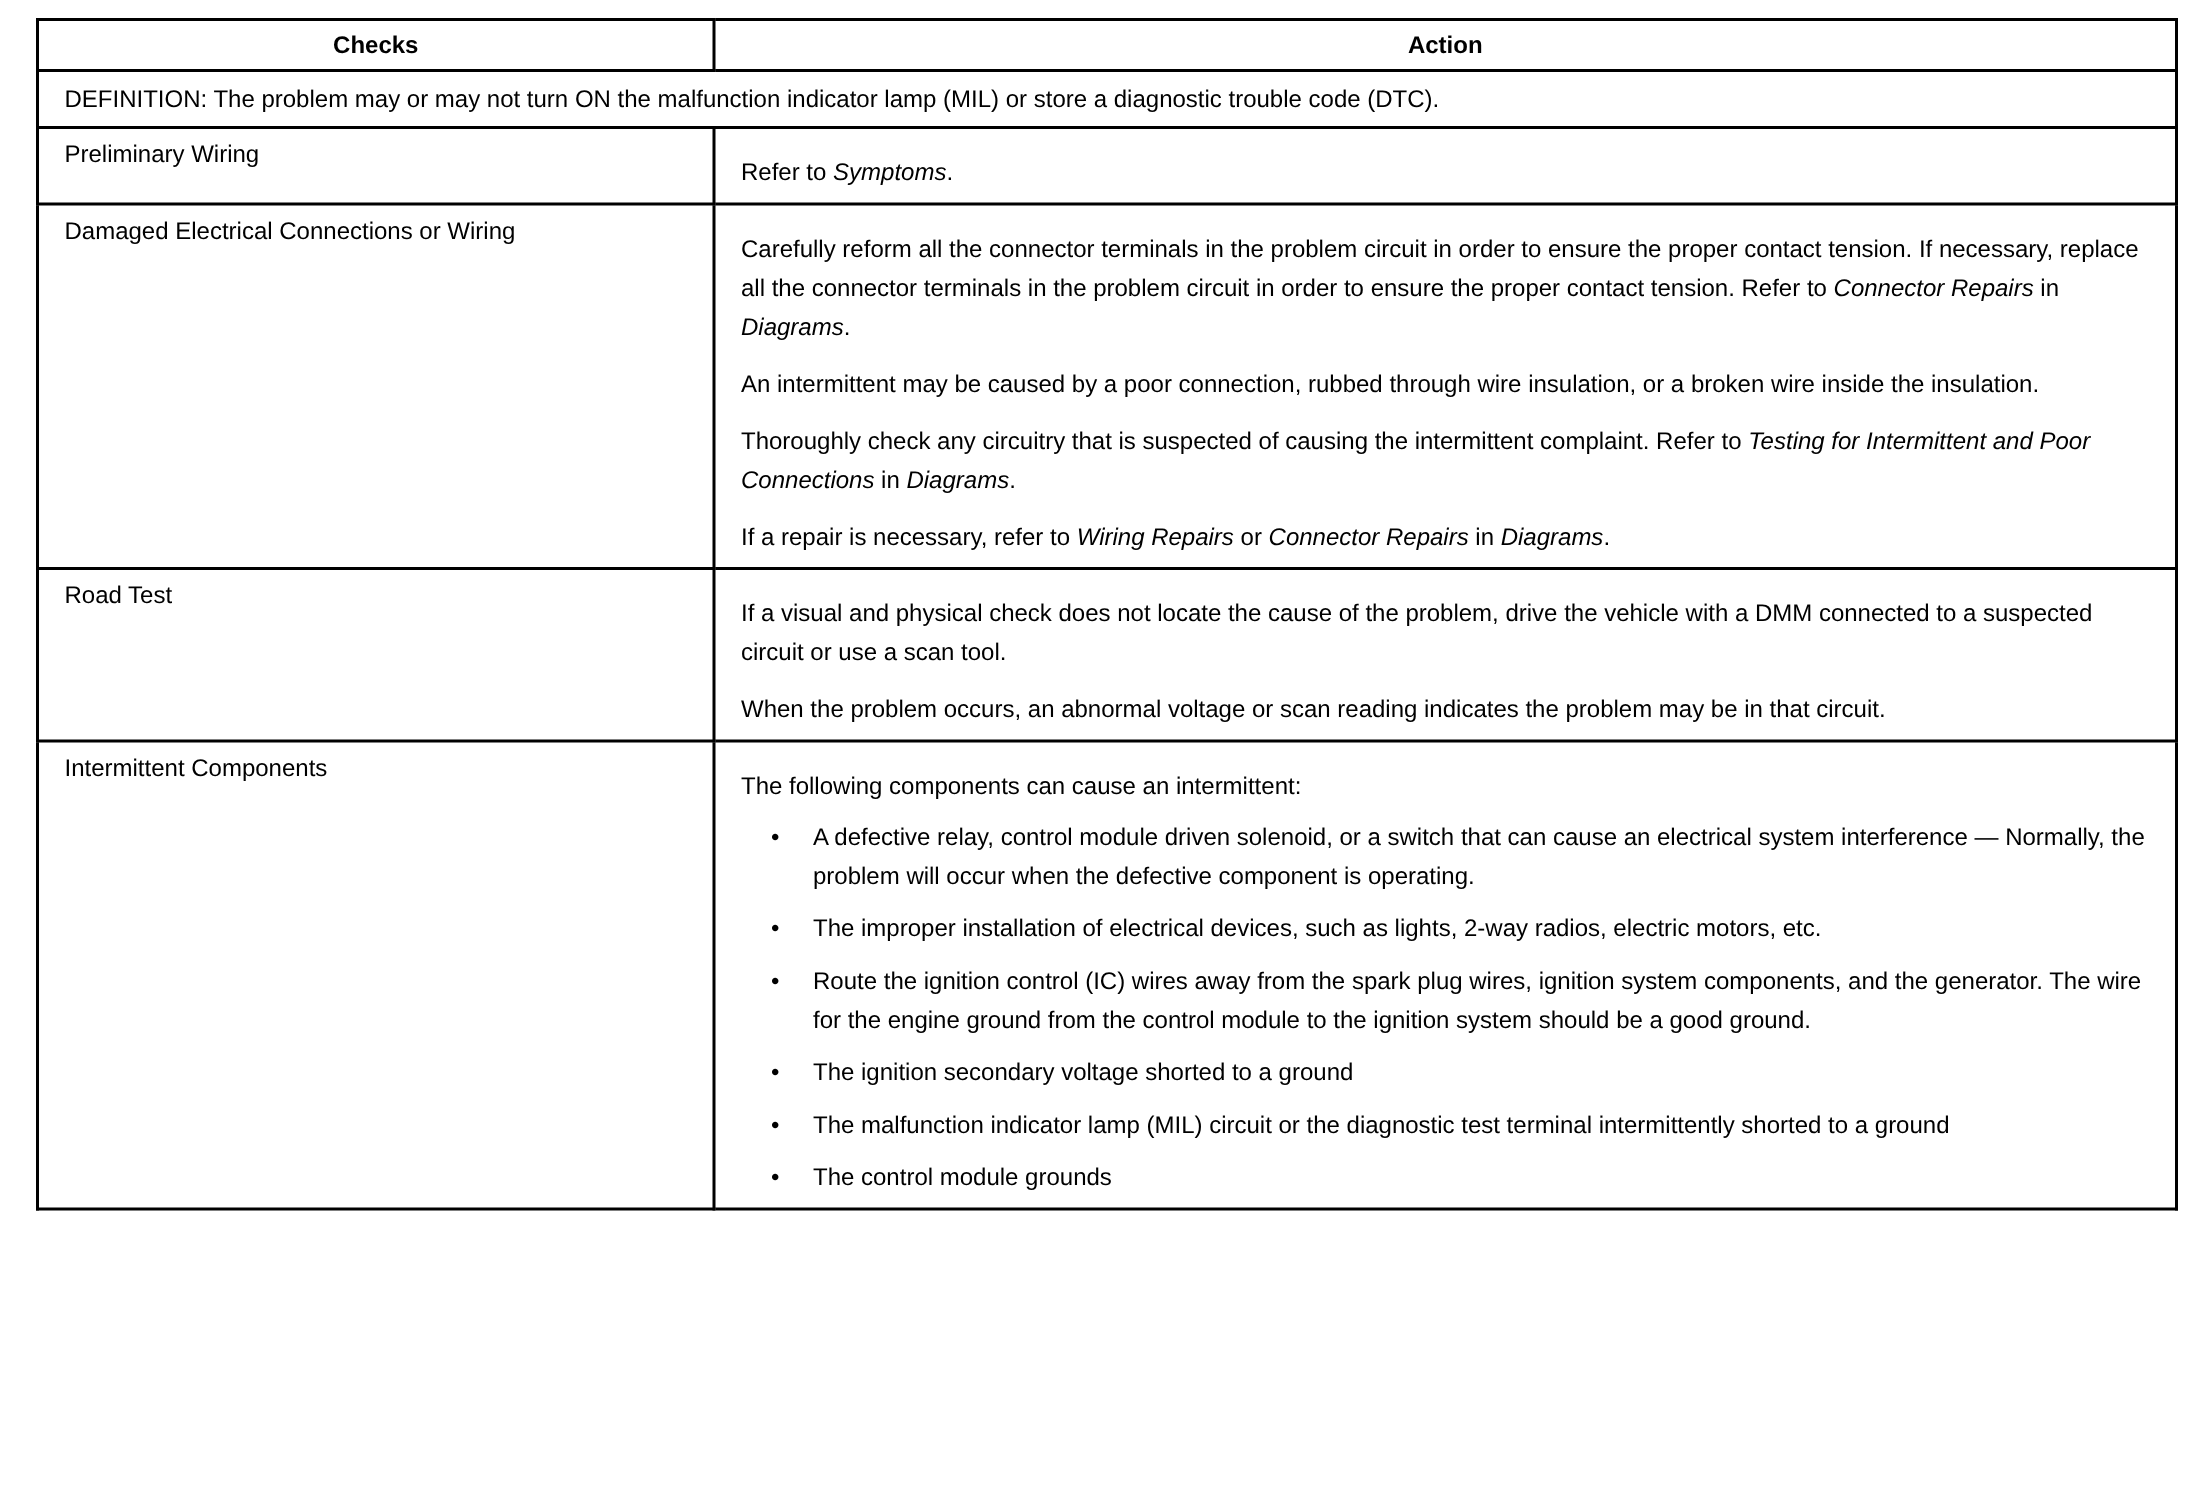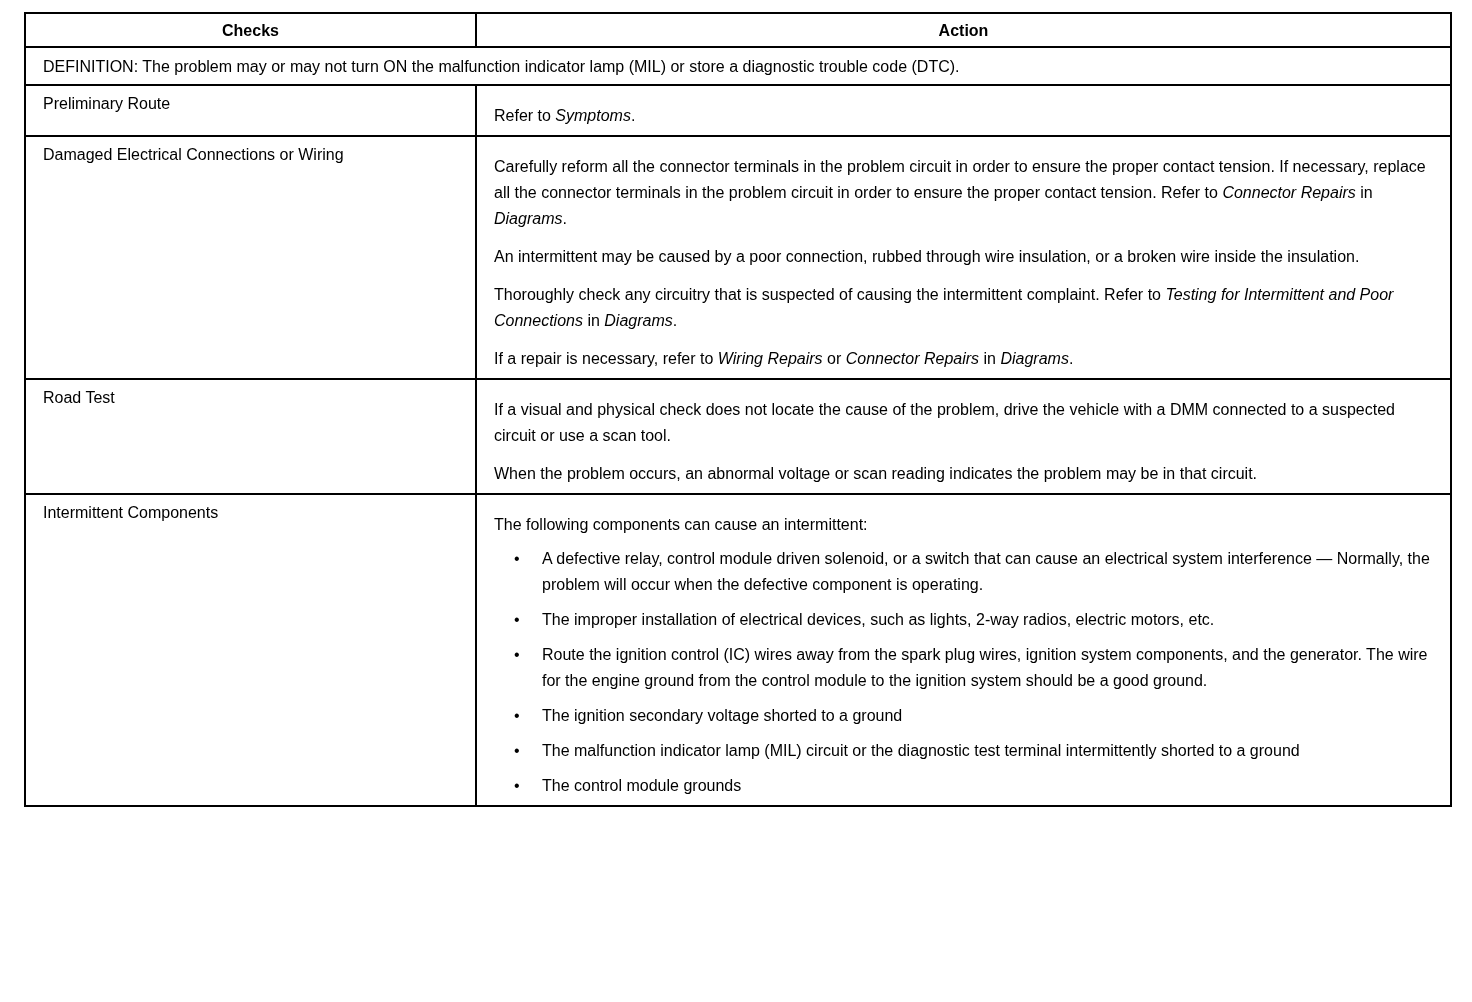--- a/index.html
+++ b/index.html
@@ -35,21 +35,21 @@
     </colgroup>
   <tbody>
       <tr>
     <th>Checks</th>
     <th>Action</th>
   </tr>
   <tr class="def">
     <td colspan="2">DEFINITION: The problem may or may not turn ON the malfunction indicator lamp (MIL) or store a diagnostic trouble code (DTC).</td>
   </tr>
   <tr>
-    <td>Preliminary Route</td>
+    <td>Preliminary Wiring</td>
     <td class="action">
           <div class="para"><span>Refer to </span><span class="it">Symptoms</span><span>.</span></div>
         </td>
   </tr>
   <tr class="damaged">
     <td>Damaged Electrical Connections or Wiring</td>
     <td class="action">
           <div class="para"><span>Carefully reform all the connector terminals in the problem circuit in order to ensure the proper contact tension. If necessary, replace all the connector terminals in the problem circuit in order to ensure the proper contact tension. Refer to </span><span class="it">Connector Repairs</span><span> in </span><span class="it">Diagrams</span><span>.</span></div>
           <div class="para"><span>An intermittent may be caused by a poor connection, rubbed through wire insulation, or a broken wire inside the insulation.</span></div>
           <div class="para"><span>Thoroughly check any circuitry that is suspected of causing the intermittent complaint. Refer to </span><span class="it">Testing for Intermittent and Poor Connections</span><span> in </span><span class="it">Diagrams</span><span>.</span></div>

